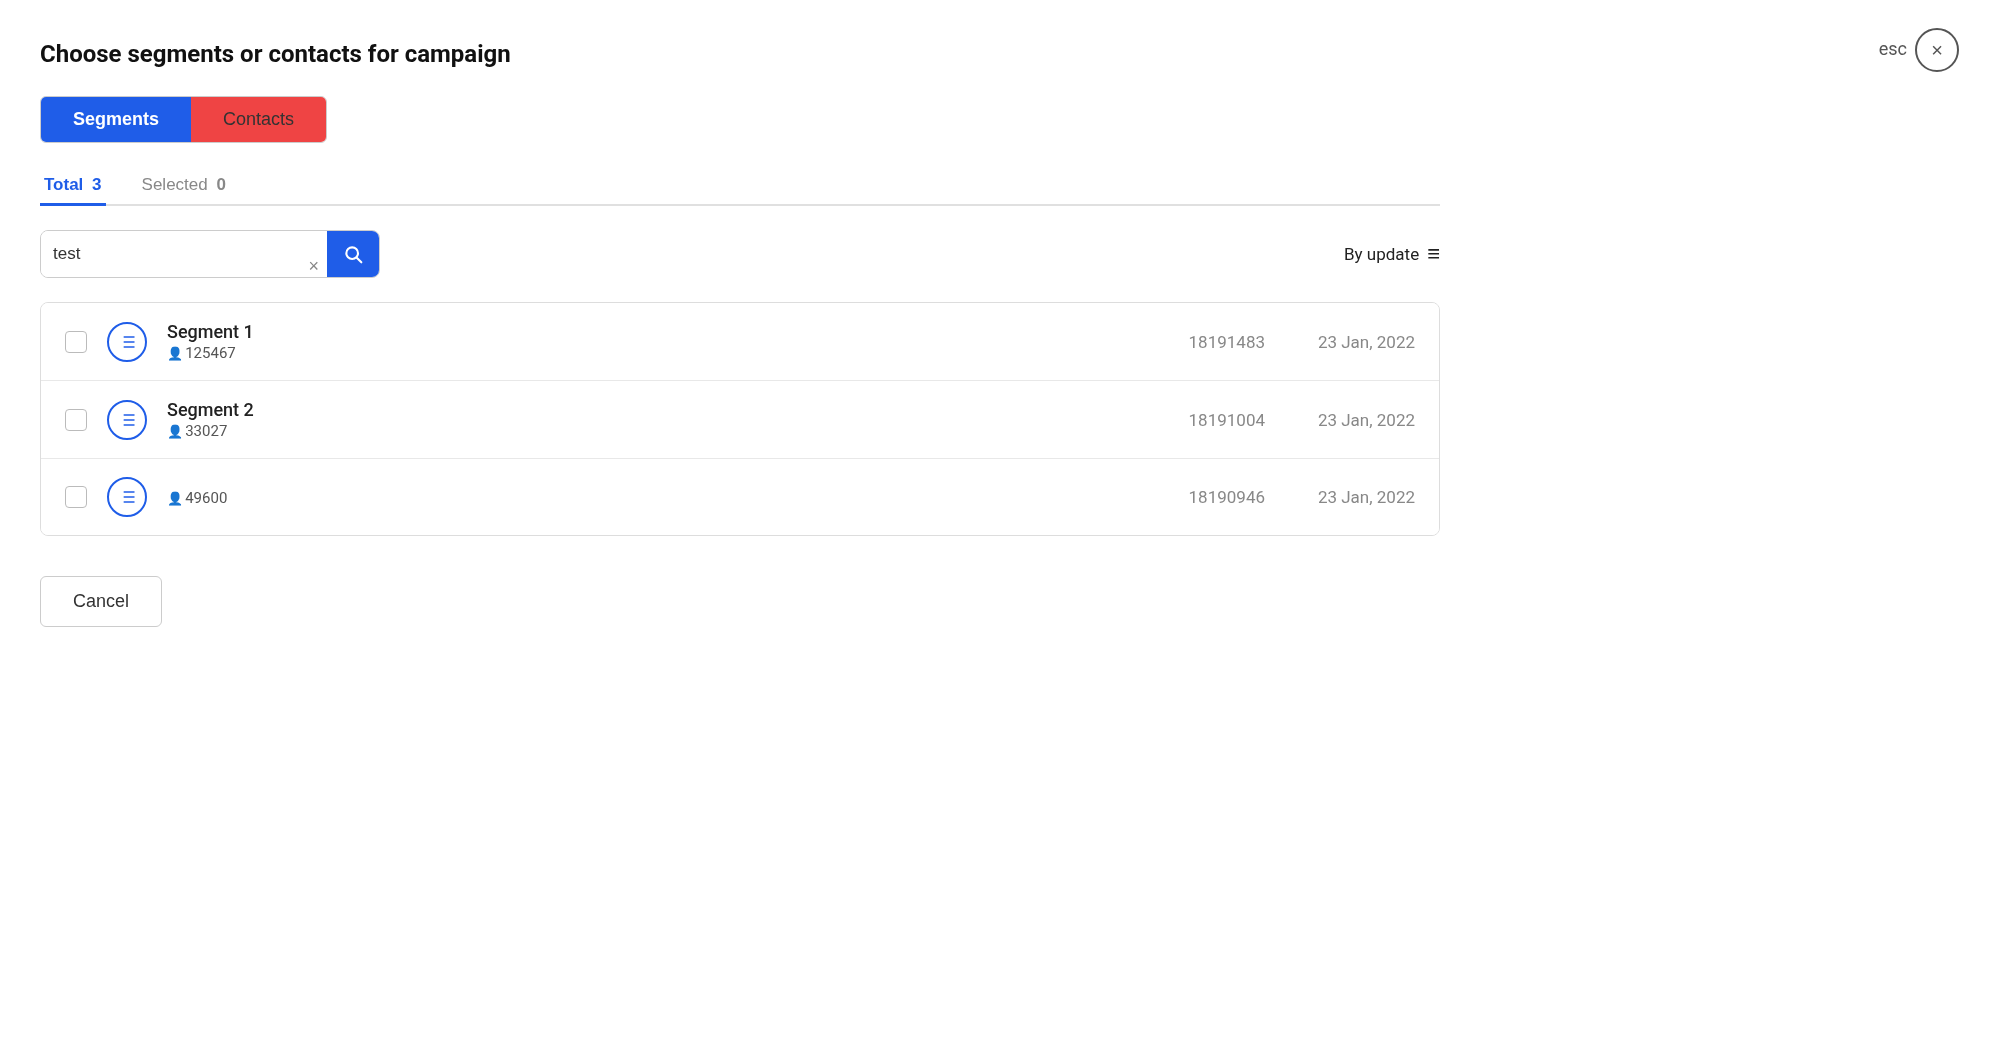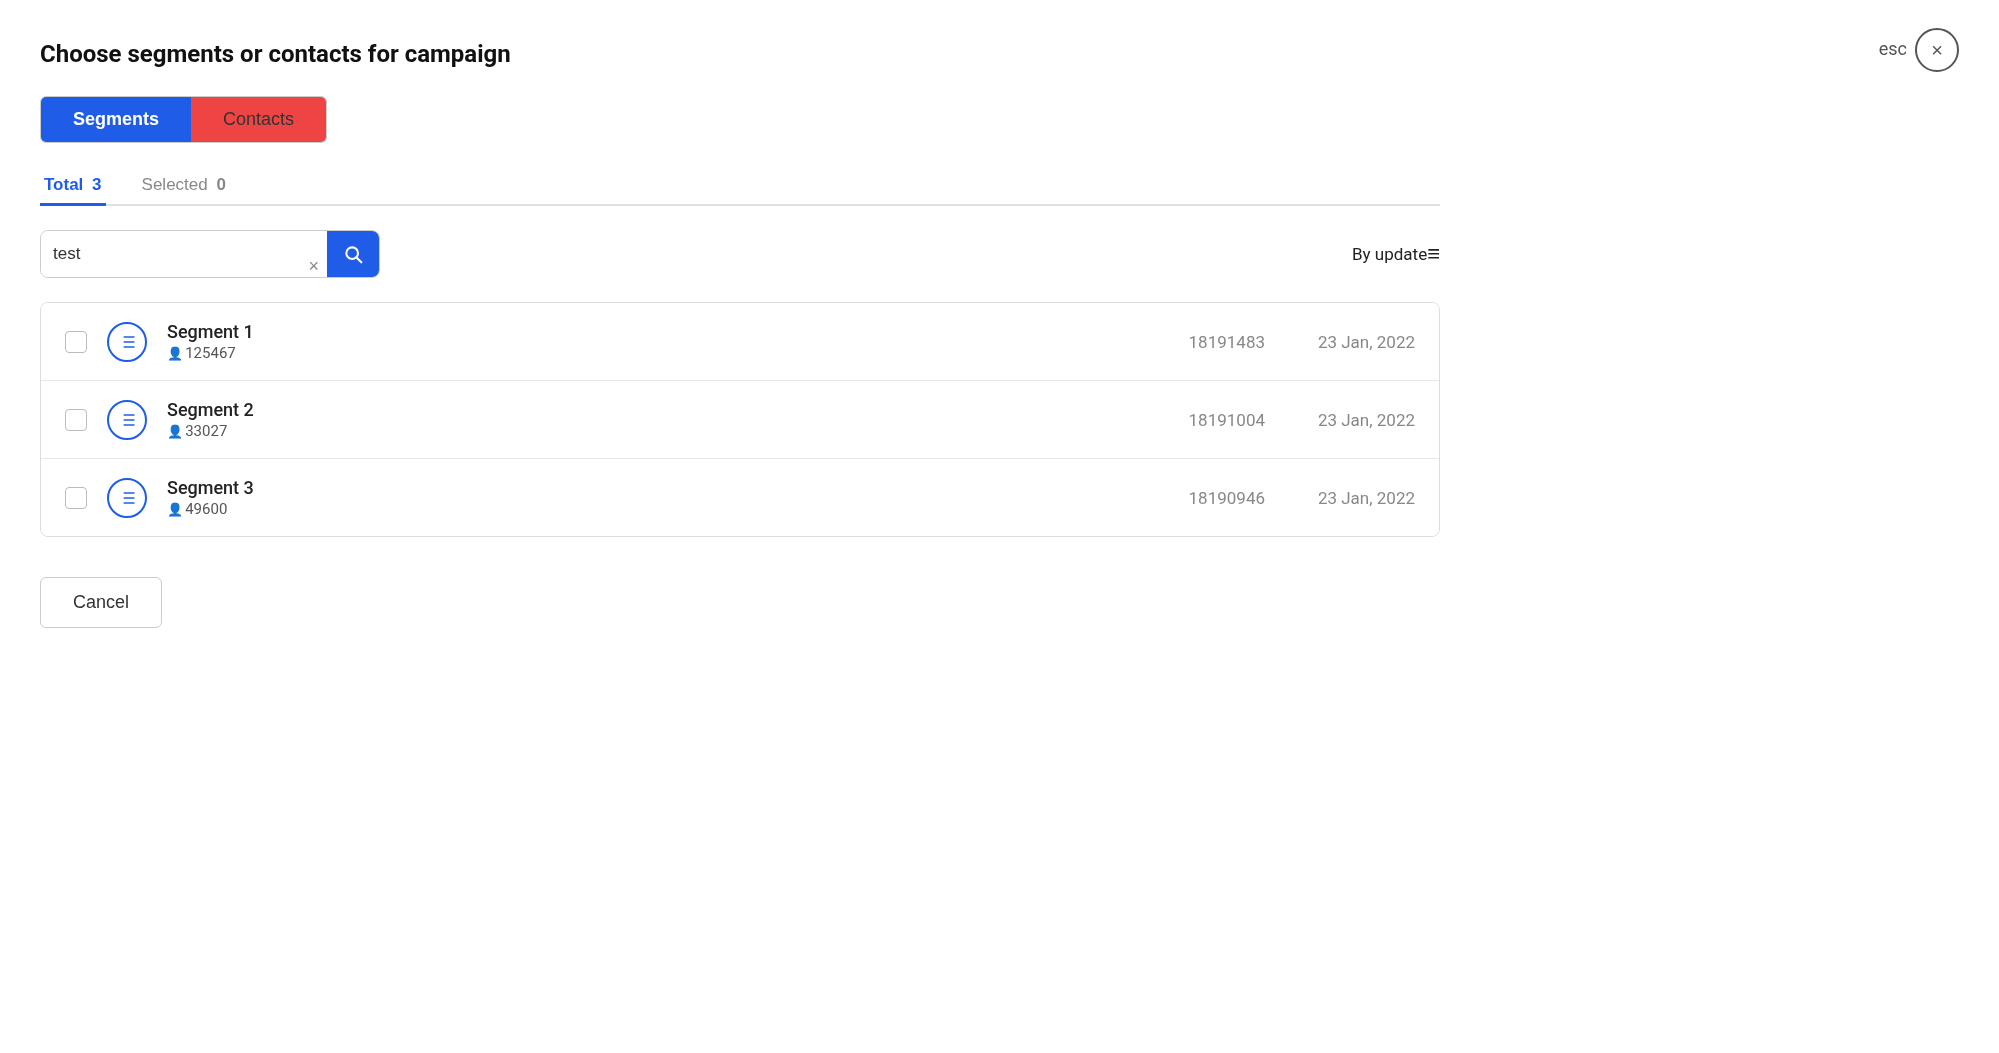--- a/index.html
+++ b/index.html
@@ -133,21 +133,21 @@
       cursor: pointer;
       display: flex;
       align-items: center;
       justify-content: center;
       color: #fff;
       font-size: 20px;
     }
     .sort-control {
       display: flex;
       align-items: center;
-      gap: 0;
+      gap: 8px;
       font-size: 17px;
       color: #222;
       cursor: pointer;
     }
     .segments-list {
       border: 1.5px solid #ddd;
       border-radius: 8px;
       overflow: hidden;
       margin-bottom: 40px;
     }
@@ -332,21 +332,20 @@
         <svg width="20" height="20" viewBox="0 0 24 24" fill="none" stroke="#1f5de8" stroke-width="2">
           <line x1="8" y1="6" x2="21" y2="6"></line>
           <line x1="8" y1="12" x2="21" y2="12"></line>
           <line x1="8" y1="18" x2="21" y2="18"></line>
           <line x1="3" y1="6" x2="3.01" y2="6"></line>
           <line x1="3" y1="12" x2="3.01" y2="12"></line>
           <line x1="3" y1="18" x2="3.01" y2="18"></line>
         </svg>
       </div>
       <div class="segment-info">
-        <div class="segment-name">Segment 3</div>
         <div class="segment-contacts">49600</div>
       </div>
       <div class="segment-id">18190946</div>
       <div class="segment-date">23 Jan, 2022</div>
     </div>
 
   </div>
 
   <div class="footer-buttons">
     <button class="cancel-btn">Cancel</button>

